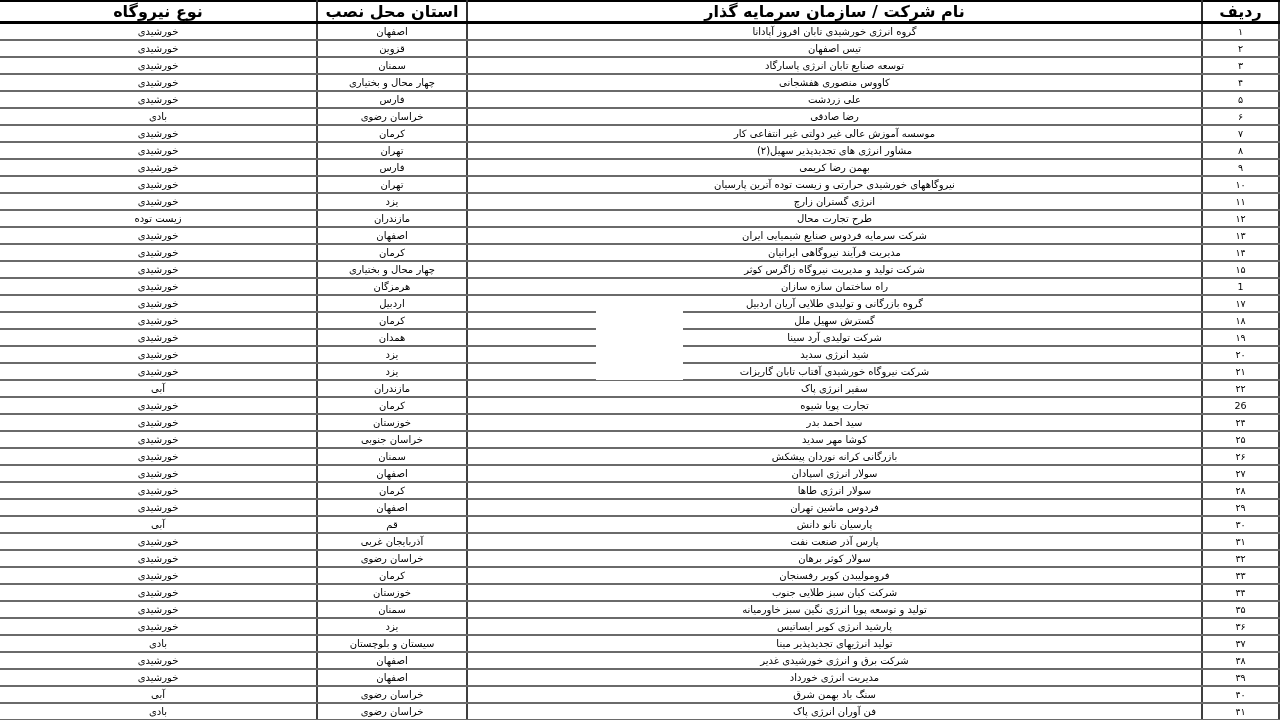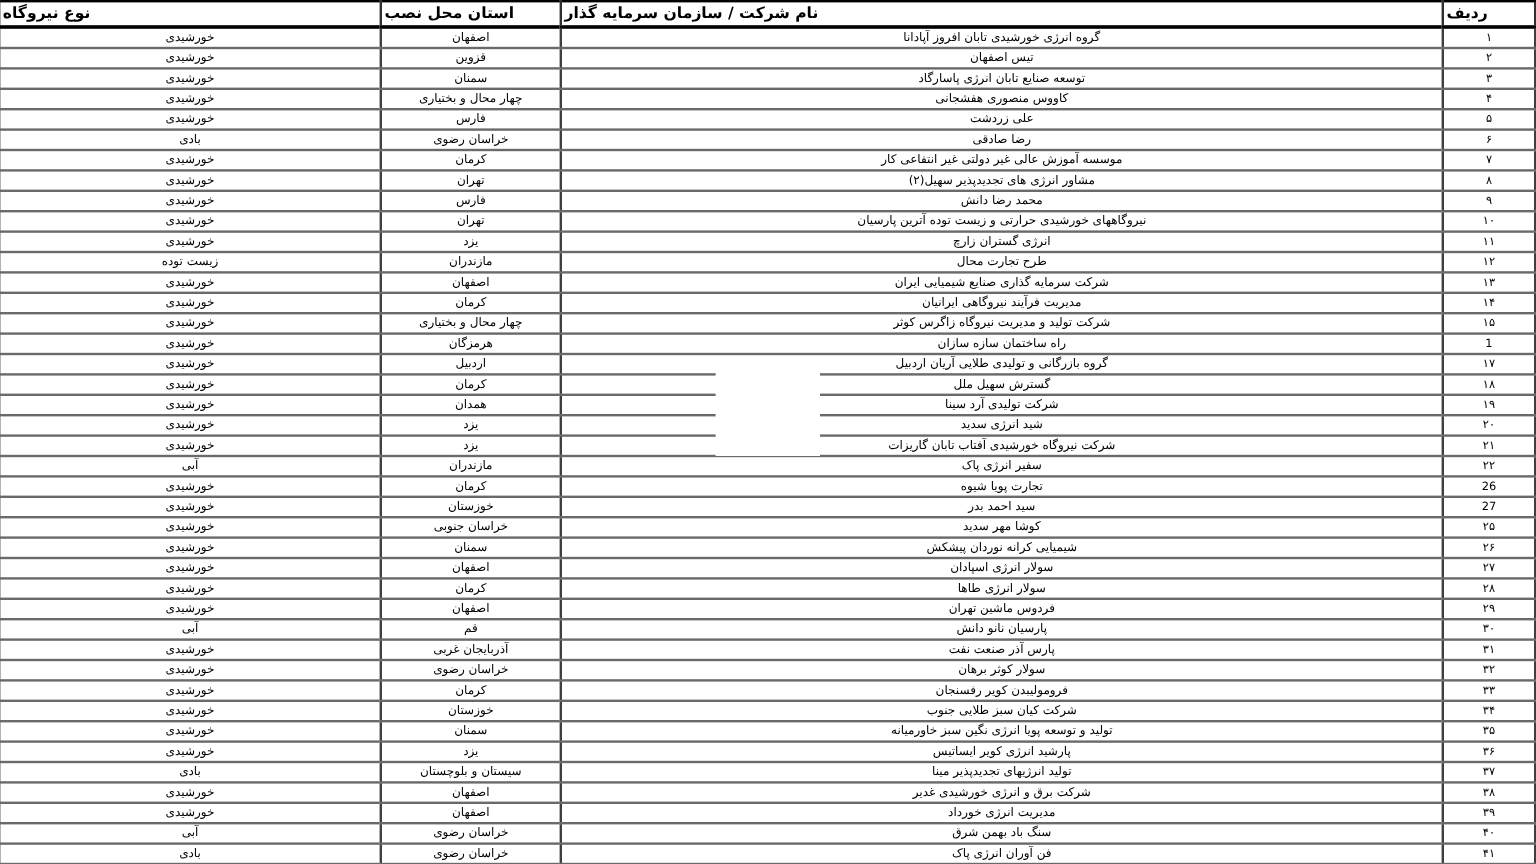--- a/index.html
+++ b/index.html
@@ -17,23 +17,23 @@
     direction: rtl;
     color: #000000;
   }
   col.c-no       { width: 77px; }
   col.c-company  { width: 735px; }
   col.c-province { width: 150px; }
   col.c-type     { width: 318px; }
 
   thead th {
     height: 19px;
-    font-size: 13px;
+    font-size: 16px;
     font-weight: bold;
-    text-align: left;
+    text-align: center;
     vertical-align: middle;
     padding: 0 2px;
     border-top: 2px solid #000000;
     border-bottom: 3px solid #000000;
     border-right: 2px solid #2f2f2f;
     border-left: 2px solid #2f2f2f;
     white-space: nowrap;
     overflow: hidden;
   }
   tbody td {
@@ -123,21 +123,21 @@
     <td>خورشیدی</td>
   </tr>
       <tr>
     <td class="no-cell">۸</td>
     <td>مشاور انرژی های تجدیدپذیر سهیل(۲)</td>
     <td>تهران</td>
     <td>خورشیدی</td>
   </tr>
       <tr>
     <td class="no-cell">۹</td>
-    <td>محمد رضا دانش</td>
+    <td>بهمن رضا کریمی</td>
     <td>فارس</td>
     <td>خورشیدی</td>
   </tr>
       <tr>
     <td class="no-cell">۱۰</td>
     <td>نیروگاههای خورشیدی حرارتی و زیست توده آترین پارسیان</td>
     <td>تهران</td>
     <td>خورشیدی</td>
   </tr>
       <tr>
@@ -147,21 +147,21 @@
     <td>خورشیدی</td>
   </tr>
       <tr>
     <td class="no-cell">۱۲</td>
     <td>طرح تجارت محال</td>
     <td>مازندران</td>
     <td>زیست توده</td>
   </tr>
       <tr>
     <td class="no-cell">۱۳</td>
-    <td>شرکت سرمایه گذاری صنایع شیمیایی ایران</td>
+    <td>شرکت سرمایه فردوس صنایع شیمیایی ایران</td>
     <td>اصفهان</td>
     <td>خورشیدی</td>
   </tr>
       <tr>
     <td class="no-cell">۱۴</td>
     <td>مدیریت فرآیند نیروگاهی ایرانیان</td>
     <td>کرمان</td>
     <td>خورشیدی</td>
   </tr>
       <tr>
@@ -212,34 +212,34 @@
     <td>مازندران</td>
     <td>آبی</td>
   </tr>
       <tr>
     <td class="no-cell">26</td>
     <td>تجارت پویا شیوه</td>
     <td>کرمان</td>
     <td>خورشیدی</td>
   </tr>
       <tr>
-    <td class="no-cell">27</td>
+    <td class="no-cell">۲۴</td>
     <td>سید احمد بدر</td>
     <td>خوزستان</td>
     <td>خورشیدی</td>
   </tr>
       <tr>
     <td class="no-cell">۲۵</td>
     <td>کوشا مهر سدید</td>
     <td>خراسان جنوبی</td>
     <td>خورشیدی</td>
   </tr>
       <tr>
     <td class="no-cell">۲۶</td>
-    <td>شیمیایی کرانه نوردان پیشکش</td>
+    <td>بازرگانی کرانه نوردان پیشکش</td>
     <td>سمنان</td>
     <td>خورشیدی</td>
   </tr>
       <tr>
     <td class="no-cell">۲۷</td>
     <td>سولار انرژی اسپادان</td>
     <td>اصفهان</td>
     <td>خورشیدی</td>
   </tr>
       <tr>

